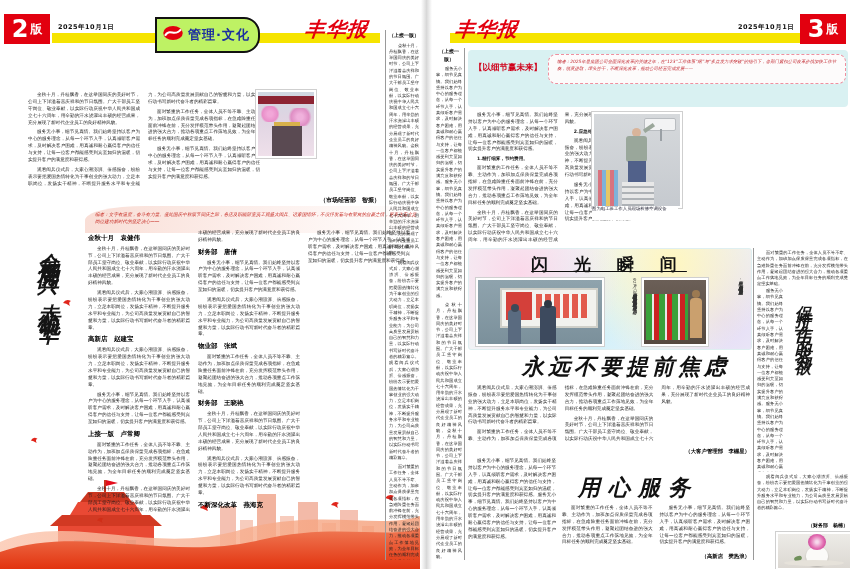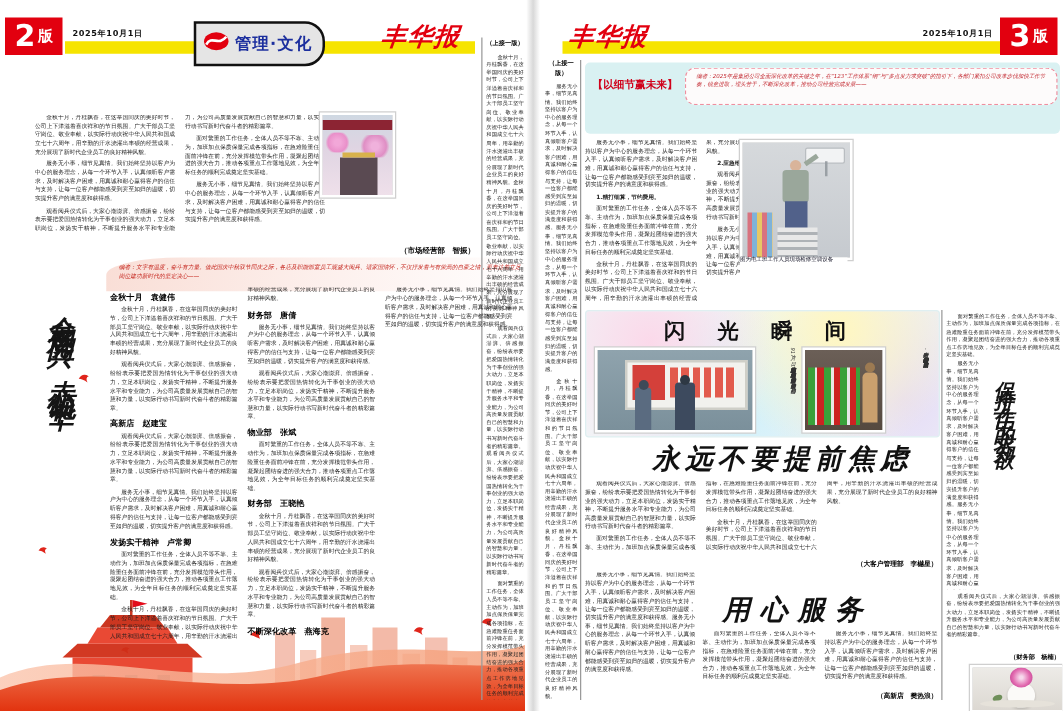--- a/index.html
+++ b/index.html
@@ -6,21 +6,21 @@
   #sheet{position:relative;width:850px;height:569px;background:#fff;overflow:hidden;
          font-family:"DejaVu Sans","Liberation Sans",sans-serif;color:#1b1b1b;}
   .abs{position:absolute;}
   
   .edition-box{background:#e2000f;color:#fff;display:flex;align-items:center;justify-content:center;
                font-weight:bold;}
   .edition-box .num{font-size:24px;line-height:1;}
   .edition-box .suf{font-size:12px;margin-left:2px;}
   .ybar{background:#f6e400;height:10px;}
   .date-txt{font-size:6.5px;font-weight:bold;color:#111;letter-spacing:.5px;}
-  .badge{background:#e5e5e5;border:2px solid #111;border-radius:0 16px 16px 0;display:flex;
+  .badge{background:#bef264;border:2px solid #111;border-radius:0 16px 16px 0;display:flex;
          align-items:center;gap:4px;padding:2px 8px 2px 5px;}
   .badge .sec{color:#1c2f9e;font-weight:bold;font-size:13px;letter-spacing:1px;white-space:nowrap;}
   .masthead{color:#e2000f;font-weight:bold;font-style:italic;font-size:20px;
             font-family:"DejaVu Serif","Liberation Serif",serif;letter-spacing:1px;transform:skewX(-6deg);}
   
   .h-big{font-weight:bold;color:#0d0d0d;text-align:center;letter-spacing:3px;}
   .h-brush{font-family:"DejaVu Serif","Liberation Serif",serif;font-style:italic;font-weight:bold;color:#111;}
   
   .tiny{font-size:4.6px;line-height:1.5;text-align:justify;color:#1c1c1c;overflow:hidden;}
   .tiny2{font-size:4.2px;line-height:1.5;text-align:justify;color:#222;overflow:hidden;}
@@ -154,21 +154,21 @@
     <path d="M385,30 Q389,25 394,28 Q391,29 393,33 Q389,31 385,30Z" fill="#e0251b"></path>
   </svg>
 
   <div class="abs tiny cols3" style="left:88px;top:230px;width:322px;height:288px;z-index:2;">
     <div class="sub-h">金秋十月　袁健伟</div>
     <p class="fp">金秋十月，丹桂飘香，在这举国同庆的美好时节，公司上下洋溢着喜庆祥和的节日氛围。广大干部员工坚守岗位、敬业奉献，以实际行动庆祝中华人民共和国成立七十六周年，用辛勤的汗水浇灌出丰硕的经营成果，充分展现了新时代企业员工的良好精神风貌。</p>
     <p class="fp">观看阅兵仪式后，大家心潮澎湃、倍感振奋，纷纷表示要把爱国热情转化为干事创业的强大动力，立足本职岗位，发扬实干精神，不断提升服务水平和专业能力，为公司高质量发展贡献自己的智慧和力量，以实际行动书写新时代奋斗者的精彩篇章。</p>
     <div class="sub-h">高新店　赵建宝</div>
     <p class="fp">观看阅兵仪式后，大家心潮澎湃、倍感振奋，纷纷表示要把爱国热情转化为干事创业的强大动力，立足本职岗位，发扬实干精神，不断提升服务水平和专业能力，为公司高质量发展贡献自己的智慧和力量，以实际行动书写新时代奋斗者的精彩篇章。</p>
     <p class="fp">服务无小事，细节见真情。我们始终坚持以客户为中心的服务理念，从每一个环节入手，认真倾听客户需求，及时解决客户困难，用真诚和耐心赢得客户的信任与支持，让每一位客户都能感受到宾至如归的温暖，切实提升客户的满意度和获得感。</p>
-    <div class="sub-h">发扬实干精神　卢常卿</div>
+    <div class="sub-h">上接一版　卢常卿</div>
     <p class="fp">面对繁重的工作任务，全体人员不等不靠、主动作为，加班加点保质保量完成各项指标，在急难险重任务面前冲锋在前，充分发挥模范带头作用，凝聚起团结奋进的强大合力，推动各项重点工作落地见效，为全年目标任务的顺利完成奠定坚实基础。</p>
     <p class="fp">金秋十月，丹桂飘香，在这举国同庆的美好时节，公司上下洋溢着喜庆祥和的节日氛围。广大干部员工坚守岗位、敬业奉献，以实际行动庆祝中华人民共和国成立七十六周年，用辛勤的汗水浇灌出丰硕的经营成果，充分展现了新时代企业员工的良好精神风貌。</p>
     <div class="sub-h">财务部　唐倩</div>
     <p class="fp">服务无小事，细节见真情。我们始终坚持以客户为中心的服务理念，从每一个环节入手，认真倾听客户需求，及时解决客户困难，用真诚和耐心赢得客户的信任与支持，让每一位客户都能感受到宾至如归的温暖，切实提升客户的满意度和获得感。</p>
     <p class="fp">观看阅兵仪式后，大家心潮澎湃、倍感振奋，纷纷表示要把爱国热情转化为干事创业的强大动力，立足本职岗位，发扬实干精神，不断提升服务水平和专业能力，为公司高质量发展贡献自己的智慧和力量，以实际行动书写新时代奋斗者的精彩篇章。</p>
     <div class="sub-h">物业部　张斌</div>
     <p class="fp">面对繁重的工作任务，全体人员不等不靠、主动作为，加班加点保质保量完成各项指标，在急难险重任务面前冲锋在前，充分发挥模范带头作用，凝聚起团结奋进的强大合力，推动各项重点工作落地见效，为全年目标任务的顺利完成奠定坚实基础。</p>
     <div class="sub-h">财务部　王晓艳</div>
     <p class="fp">金秋十月，丹桂飘香，在这举国同庆的美好时节，公司上下洋溢着喜庆祥和的节日氛围。广大干部员工坚守岗位、敬业奉献，以实际行动庆祝中华人民共和国成立七十六周年，用辛勤的汗水浇灌出丰硕的经营成果，充分展现了新时代企业员工的良好精神风貌。</p>
     <p class="fp">观看阅兵仪式后，大家心潮澎湃、倍感振奋，纷纷表示要把爱国热情转化为干事创业的强大动力，立足本职岗位，发扬实干精神，不断提升服务水平和专业能力，为公司高质量发展贡献自己的智慧和力量，以实际行动书写新时代奋斗者的精彩篇章。</p>
@@ -223,21 +223,21 @@
     <div style="position:absolute;left:38px;top:14px;width:9px;height:9px;border-radius:50%;background:#d9b49a;"></div>
     <div style="position:absolute;left:32px;top:22px;width:21px;height:26px;background:#9aa79b;border-radius:3px;"></div>
     <div style="position:absolute;left:49px;top:12px;width:12px;height:4px;background:#9aa79b;transform:rotate(-35deg);"></div>
     <div style="position:absolute;left:34px;top:47px;width:18px;height:24px;background:#51618a;"></div>
     <div style="position:absolute;left:28px;top:68px;width:32px;height:24px;background:repeating-linear-gradient(#e8e8e8 0 4px,#aeb2b6 4px 6px);"></div>
     <div style="position:absolute;left:4px;top:56px;width:20px;height:36px;background:repeating-linear-gradient(90deg,#d8737f 0 4px,#7fb2d8 4px 8px,#e7c765 8px 12px);"></div>
   </div>
   <div class="abs caption" style="left:592px;top:206px;width:86px;height:14px;">图为电工班工作人员现场检修空调设备</div>
 
   <div class="abs flash-panel" style="left:468px;top:248px;width:282px;height:100px;"></div>
-  <div class="abs flash-title" style="left:468px;top:253px;width:282px;">闪 光 瞬 间</div>
+  <div class="abs flash-title" style="left:468px;top:253px;width:282px;text-decoration:underline;">闪 光 瞬 间</div>
   <div class="abs photo" style="left:476px;top:278px;width:124px;height:64px;">
     <div style="position:absolute;inset:0;background:linear-gradient(#8fa3ad,#7b909b);"></div>
     <div style="position:absolute;left:22px;top:8px;width:94px;height:36px;background:#f2f2ee;border:2px solid #cfcfc8;"></div>
     <div style="position:absolute;left:28px;top:12px;width:26px;height:28px;background:#d4403a;"></div>
     <div style="position:absolute;left:58px;top:14px;width:52px;height:24px;background:repeating-linear-gradient(90deg,#e25b4d 0 6px,#f6f6f2 6px 9px);"></div>
     <div style="position:absolute;left:30px;top:30px;width:13px;height:34px;background:#5a6b80;border-radius:3px 3px 0 0;"></div>
     <div style="position:absolute;left:33px;top:24px;width:8px;height:8px;border-radius:50%;background:#3e4a58;"></div>
     <div style="position:absolute;left:62px;top:26px;width:16px;height:38px;background:#3d4a5e;border-radius:3px 3px 0 0;"></div>
     <div style="position:absolute;left:66px;top:20px;width:8px;height:8px;border-radius:50%;background:#2e3844;"></div>
   </div>

